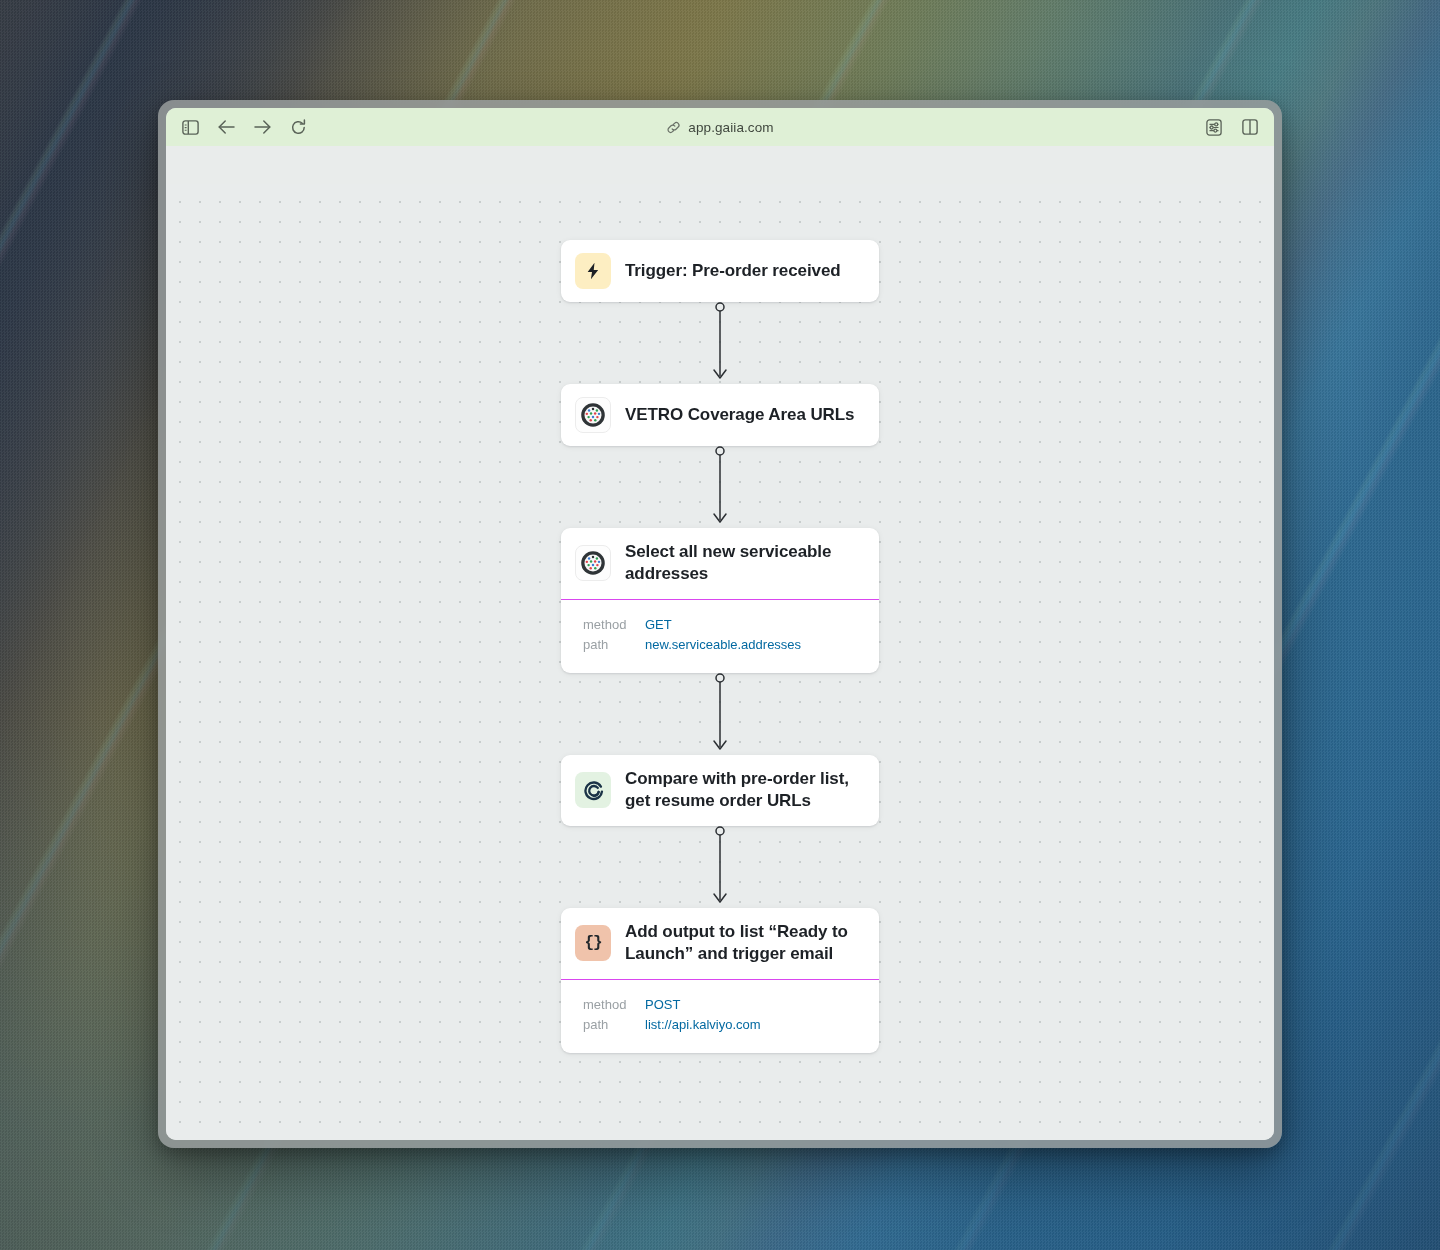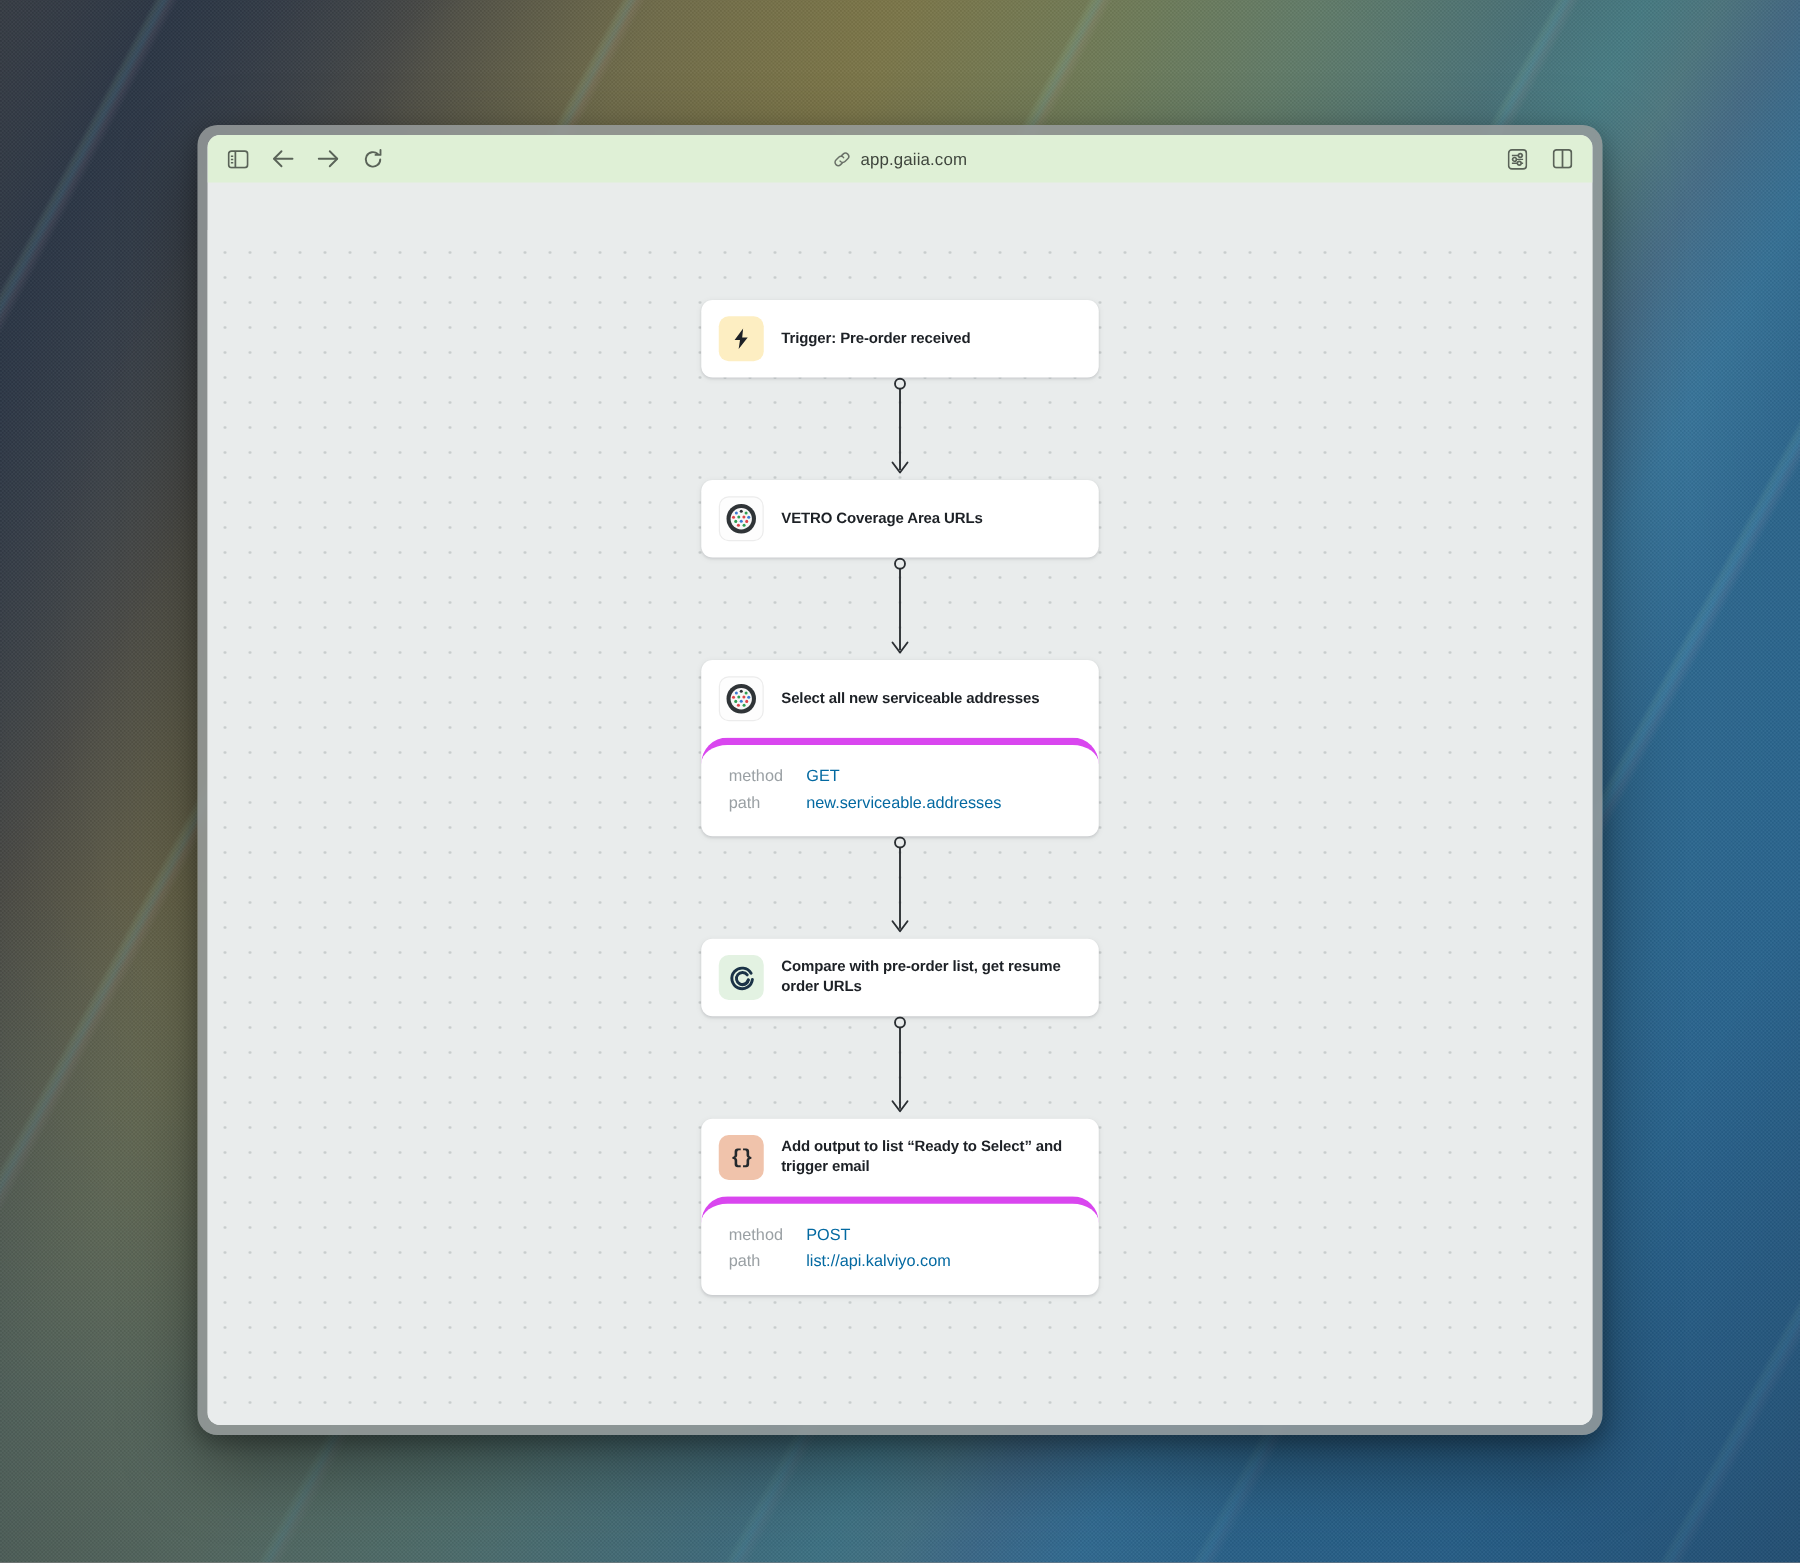--- a/index.html
+++ b/index.html
@@ -205,30 +205,29 @@
     flex: 0 0 36px;
     display: flex;
     align-items: center;
     justify-content: center;
   }
   .ico-yellow { background: #fdeec2; }
   .ico-white  { background: #fdfdfd; border: 1px solid #ececec; }
   .ico-green  { background: #e3f2e2; }
   .ico-peach  { background: #f0c3ab; }
   .node-title {
-    font-size: 12px;
+    font-size: 17px;
     font-weight: bold;
     color: #1d2126;
     line-height: 1.32;
     letter-spacing: -0.1px;
   }
   .node-body {
-    border-top: 6px solid #d946ef;
+    border-top: 1px solid #d946ef;
     padding: 15px 14px 17px 22px;
-    border-radius: 21px;
   }
   .kv-row {
     display: flex;
     align-items: baseline;
     font-size: 13px;
     line-height: 1.58;
   }
   .kv-key {
     width: 62px;
     flex: 0 0 62px;
@@ -449,21 +448,21 @@
               <line x1="10" y1="9" x2="10" y2="74"></line>
               <polyline points="4,68 10,76 16,68" fill="none" stroke-linecap="round" stroke-linejoin="round"></polyline>
             </svg>
           </div>
 
           <div class="node">
             <div class="node-head">
               <div class="node-ico ico-peach">
                 <span class="braces">{ }</span>
               </div>
-              <div class="node-title">Add output to list “Ready to Select” and trigger email</div>
+              <div class="node-title">Add output to list “Ready to Launch” and trigger email</div>
             </div>
             <div class="node-body">
               <div class="kv-row">
                 <span class="kv-key">method</span>
                 <span class="kv-val">POST</span>
               </div>
               <div class="kv-row">
                 <span class="kv-key">path</span>
                 <span class="kv-val">list://api.kalviyo.com</span>
               </div>

